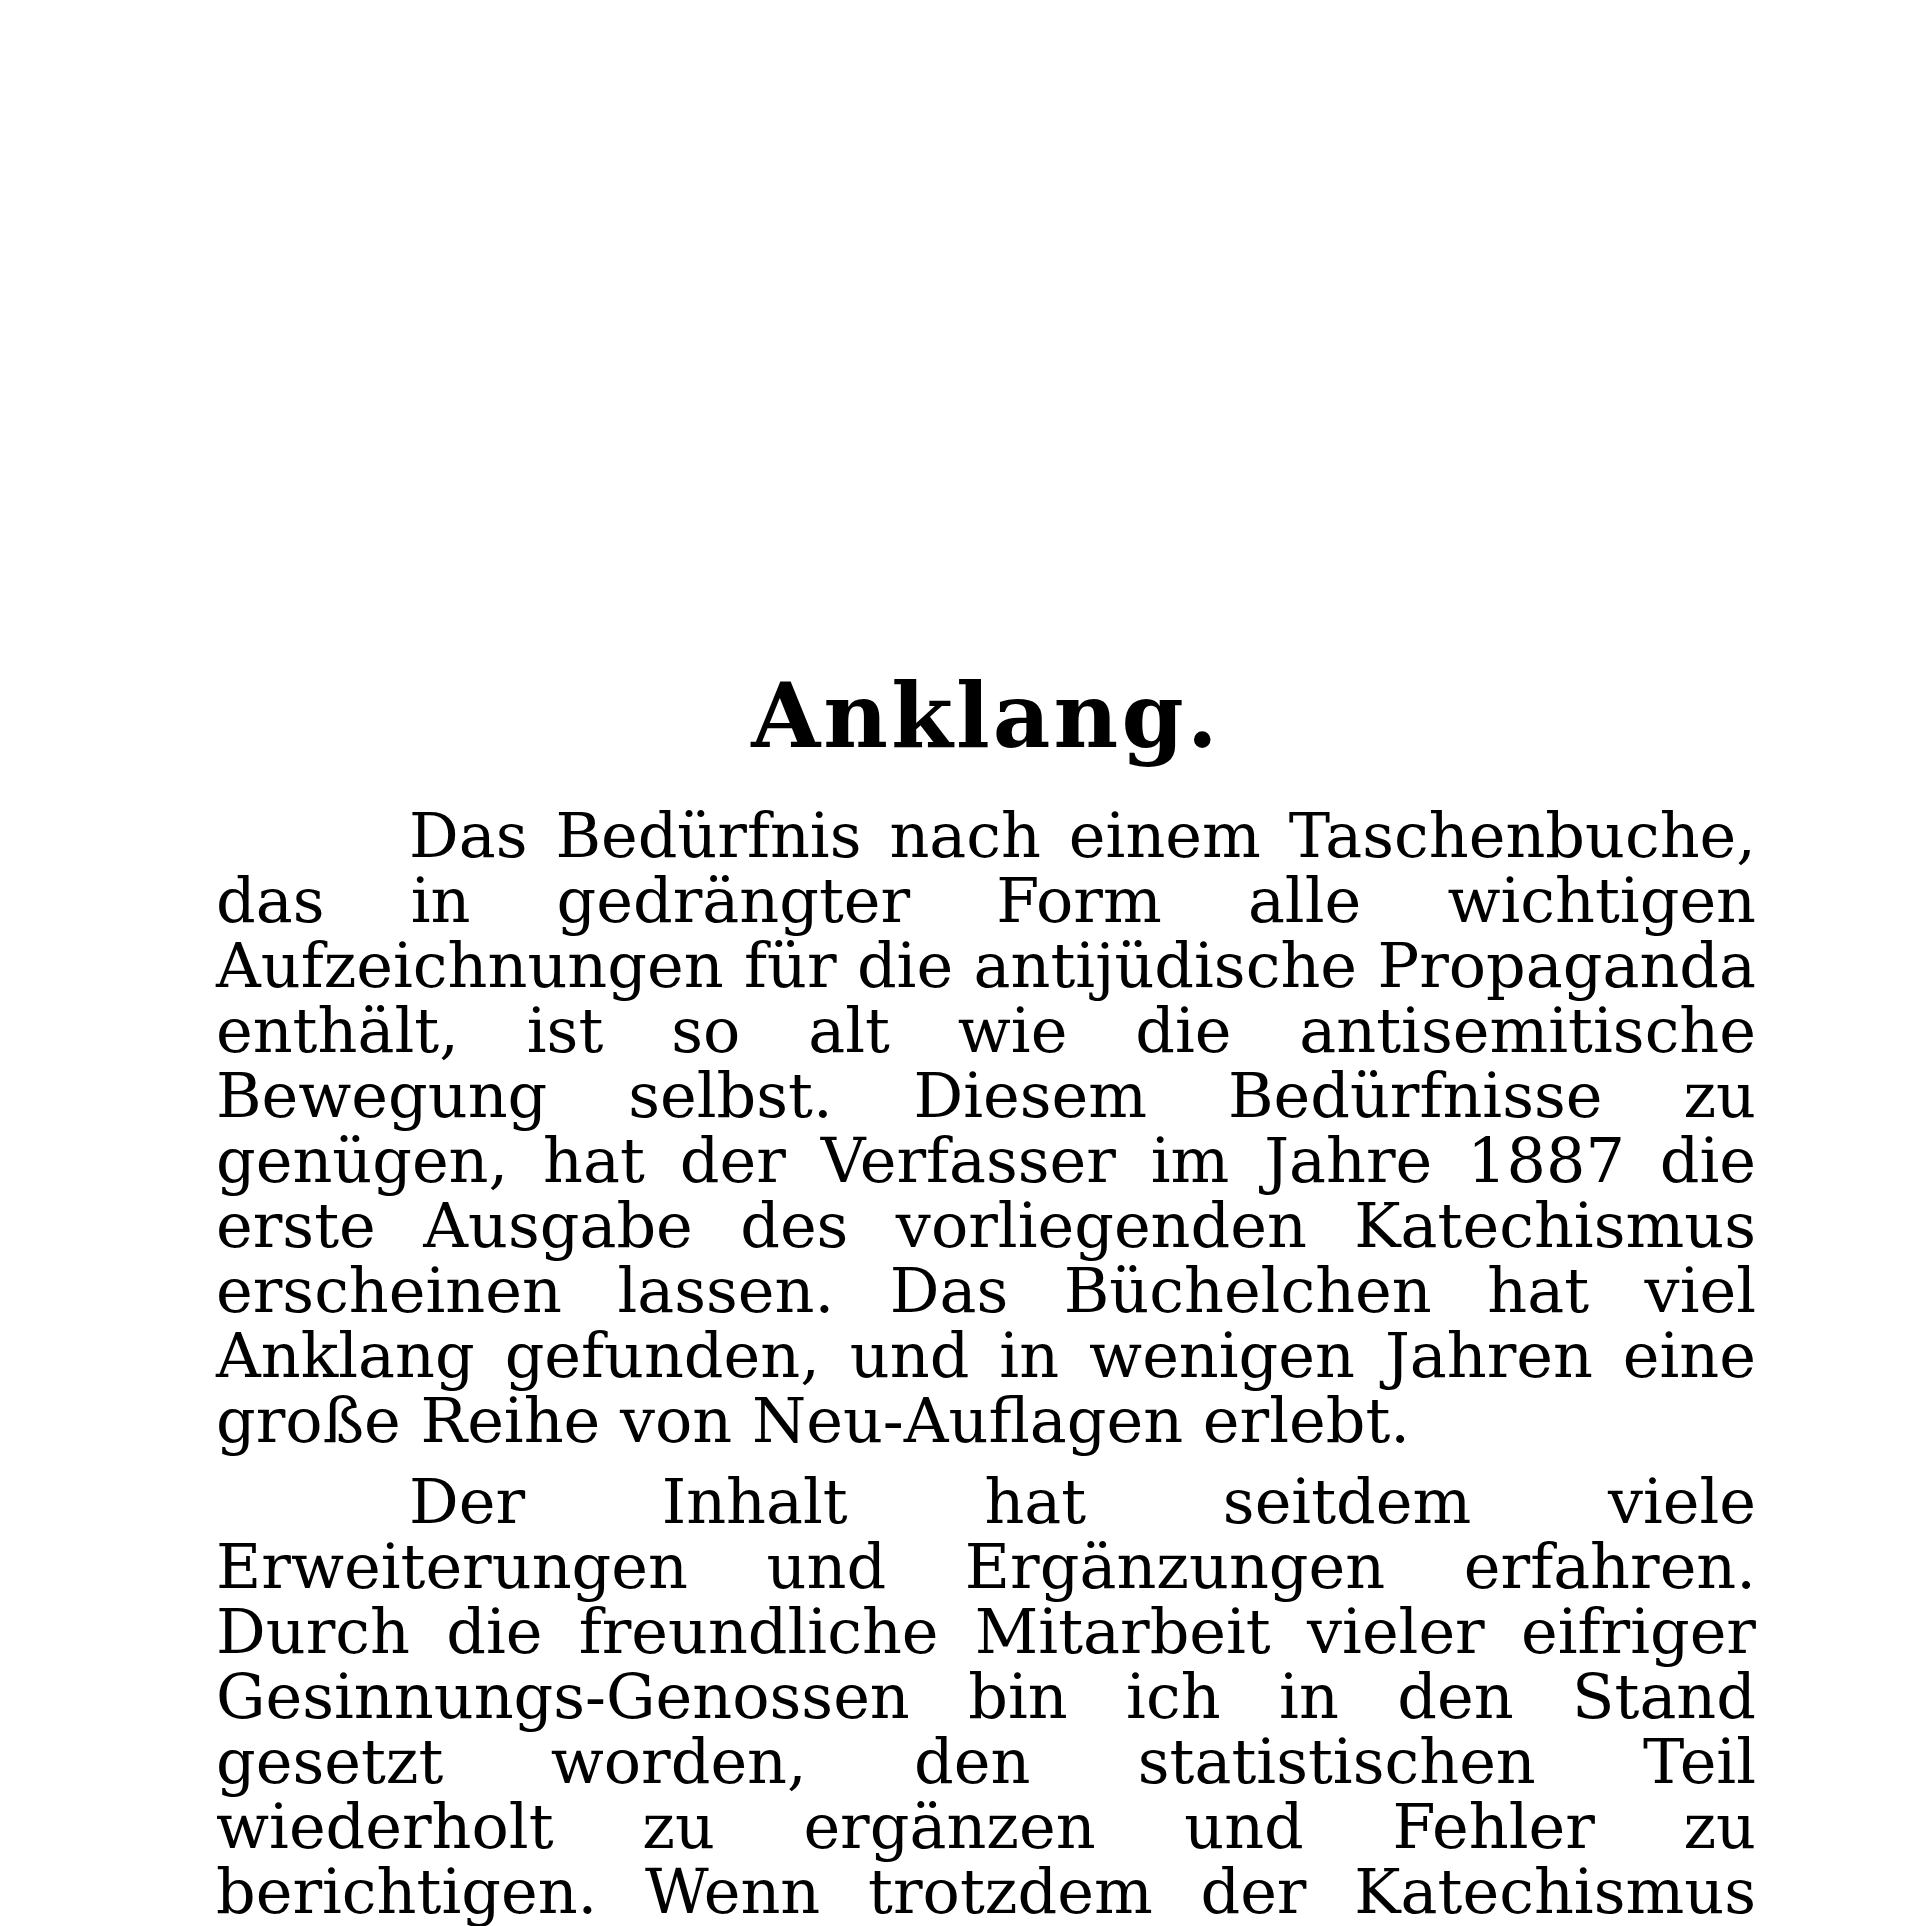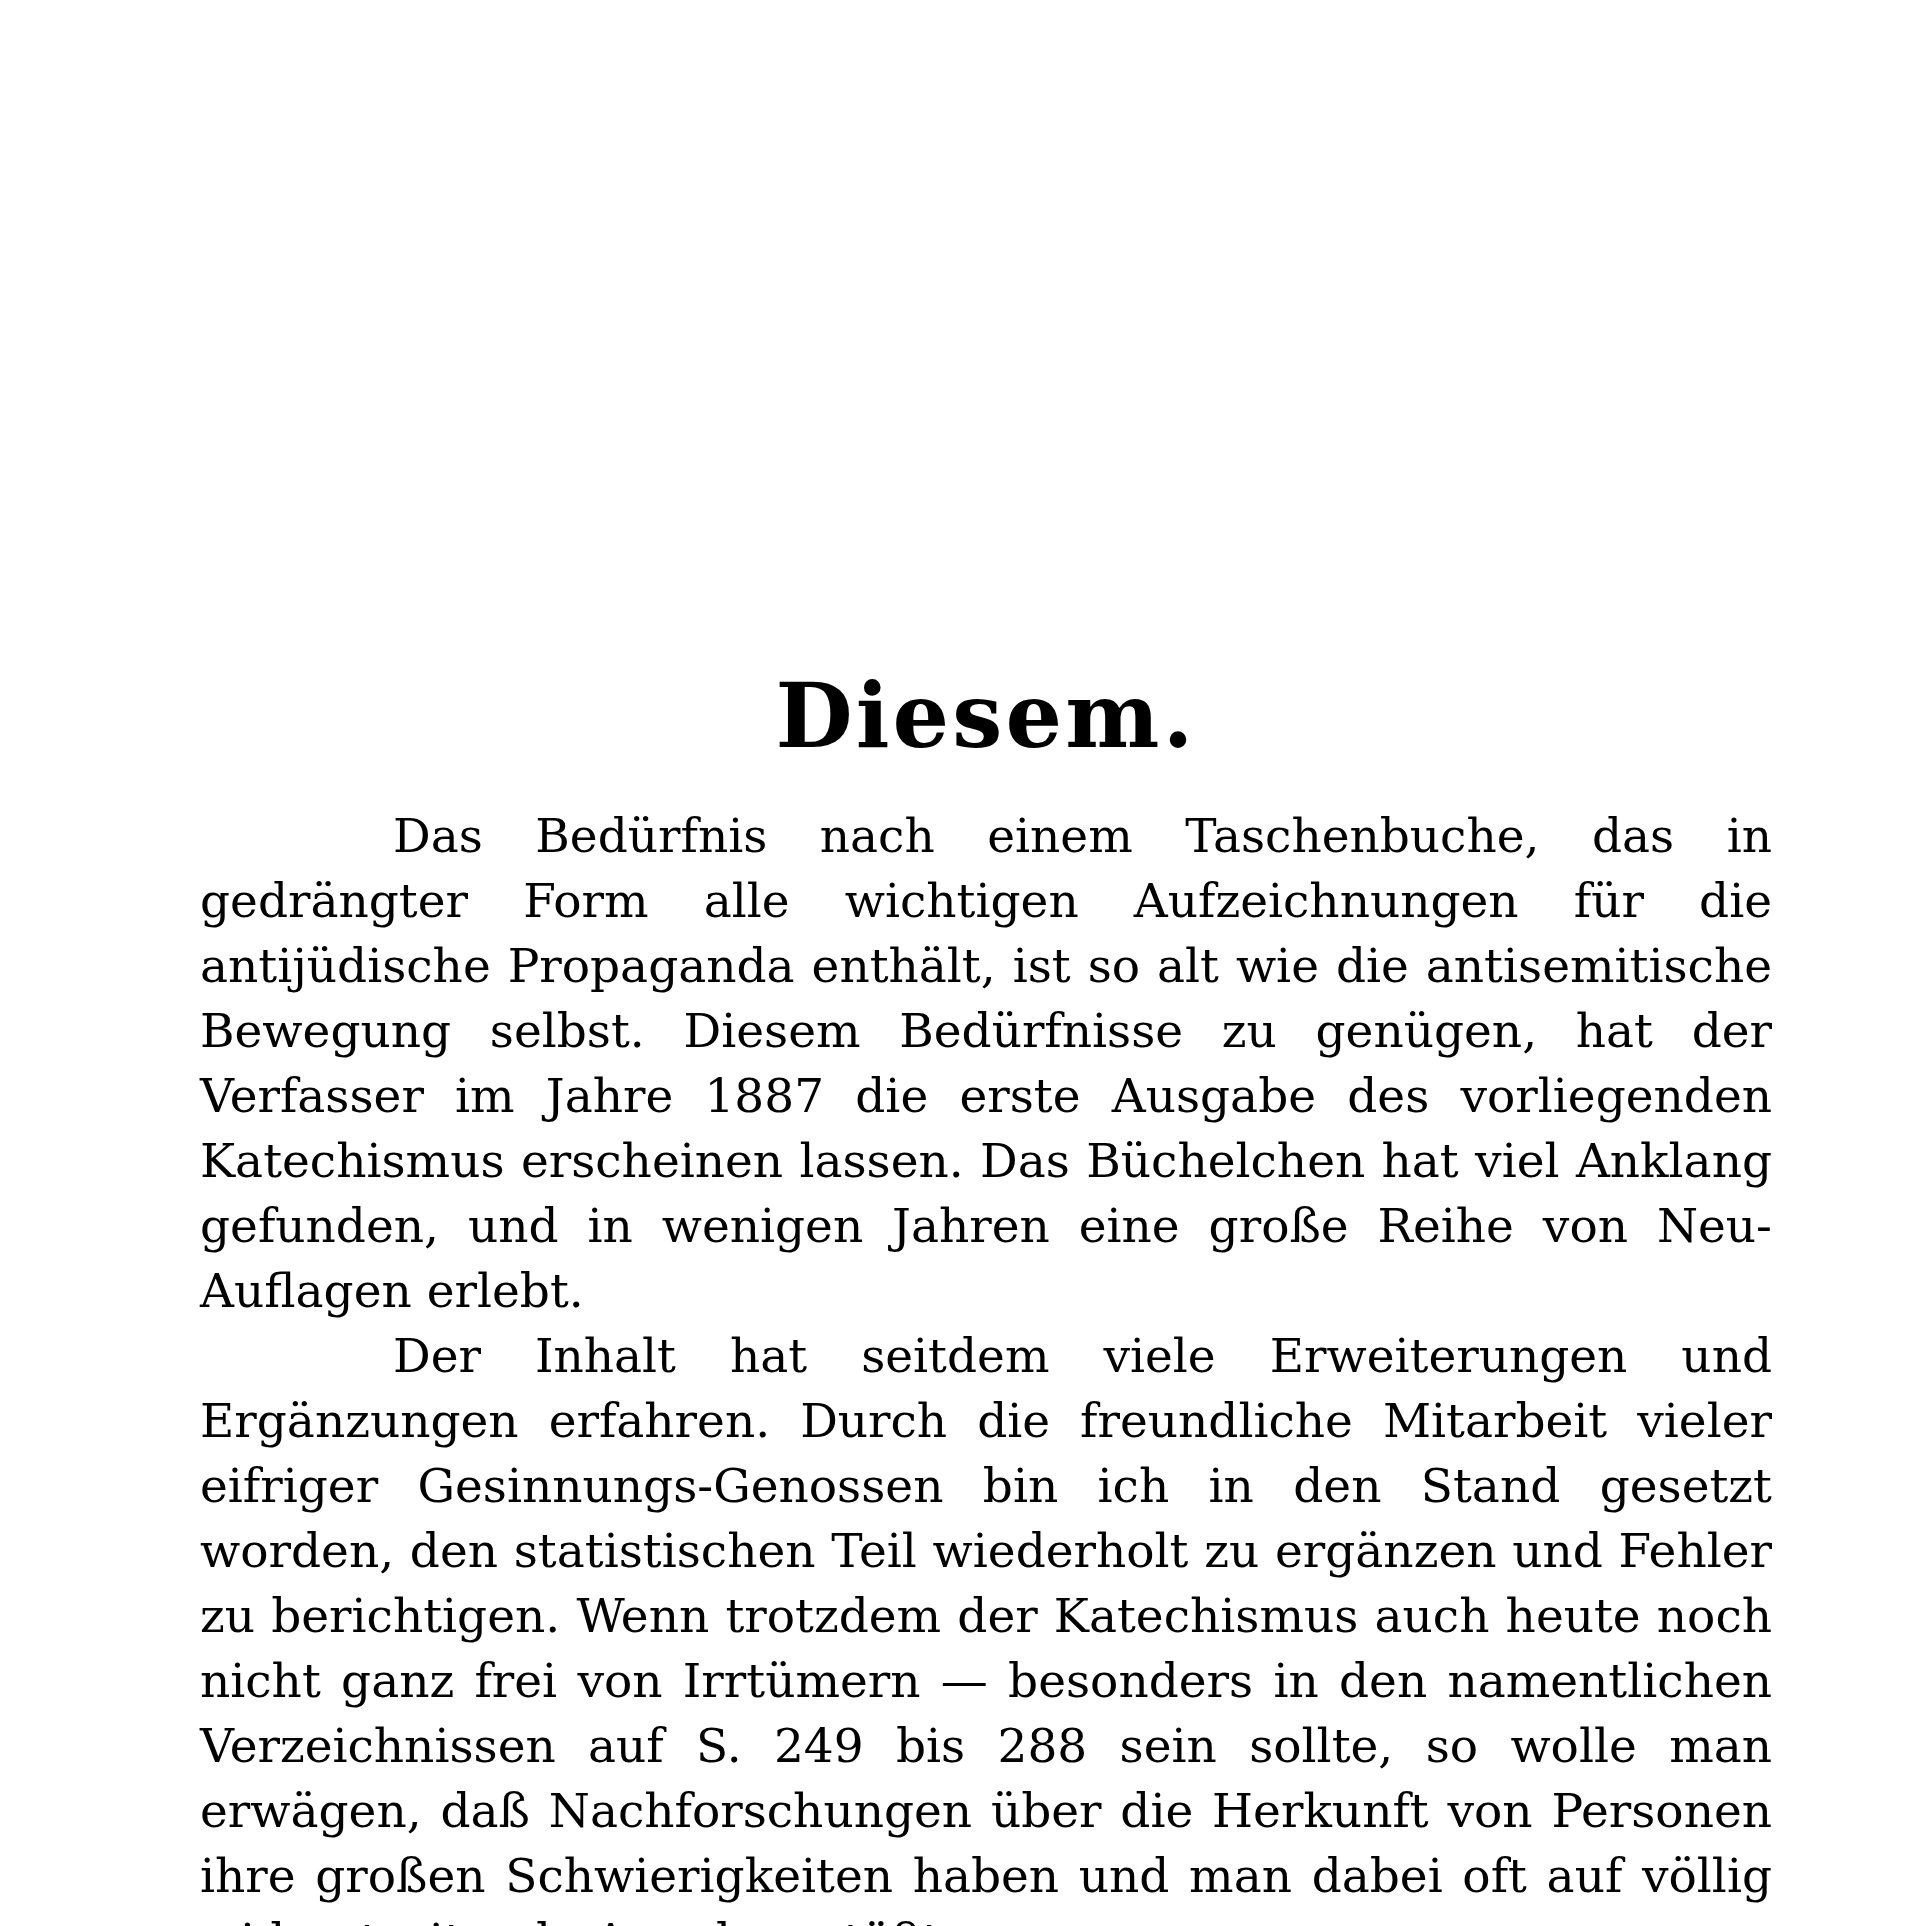--- a/index.html
+++ b/index.html
@@ -1,22 +1,22 @@
 <!DOCTYPE html>
 <html style="font-size:6.2px"><head>
 <meta charset="utf-8">
 <style>
   html, body { margin: 0; padding: 0; background: #ffffff; }
   body { width: 1911px; height: 2703px; position: relative; overflow: hidden; }
   .page { position: absolute; left: 200px; top: 663px; width: 1572px; }
   .title { font-family: "DejaVu Serif", serif; font-size: 89px; text-align: center; margin: 0 0 35px 0; letter-spacing: 3.1px; color: #000; }
-  .para { font-family: "DejaVu Serif", serif; font-size: 47px; line-height: 65px; color: #000; text-align: justify; margin: 0; text-indent: 193px; }
+  .para { font-family: "DejaVu Serif", serif; font-size: 62px; line-height: 65px; color: #000; text-align: justify; margin: 16px; text-indent: 193px; }
 </style>
 </head>
 <body>
 
 <div class="page">
-  <h1 class="title">Diesem.</h1>
+  <h1 class="title">Anklang.</h1>
   <p class="para">Das Bedürfnis nach einem Taschenbuche, das in gedrängter Form alle wichtigen Aufzeichnungen für die antijüdische Propaganda enthält, ist so alt wie die antisemitische Bewegung selbst. Diesem Bedürfnisse zu genügen, hat der Verfasser im Jahre 1887 die erste Ausgabe des vorliegenden Katechismus erscheinen lassen. Das Büchelchen hat viel Anklang gefunden, und in wenigen Jahren eine große Reihe von Neu-Auflagen erlebt.</p>
   <p class="para">Der Inhalt hat seitdem viele Erweiterungen und Ergänzungen erfahren. Durch die freundliche Mitarbeit vieler eifriger Gesinnungs-Genossen bin ich in den Stand gesetzt worden, den statistischen Teil wiederholt zu ergänzen und Fehler zu berichtigen. Wenn trotzdem der Katechismus auch heute noch nicht ganz frei von Irrtümern — besonders in den namentlichen Verzeichnissen auf S. 249 bis 288 sein sollte, so wolle man erwägen, daß Nachforschungen über die Herkunft von Personen ihre großen Schwierigkeiten haben und man dabei oft auf völlig widerstreitende Angaben stößt.</p>
 
 </div>
 
 
 </body></html>

